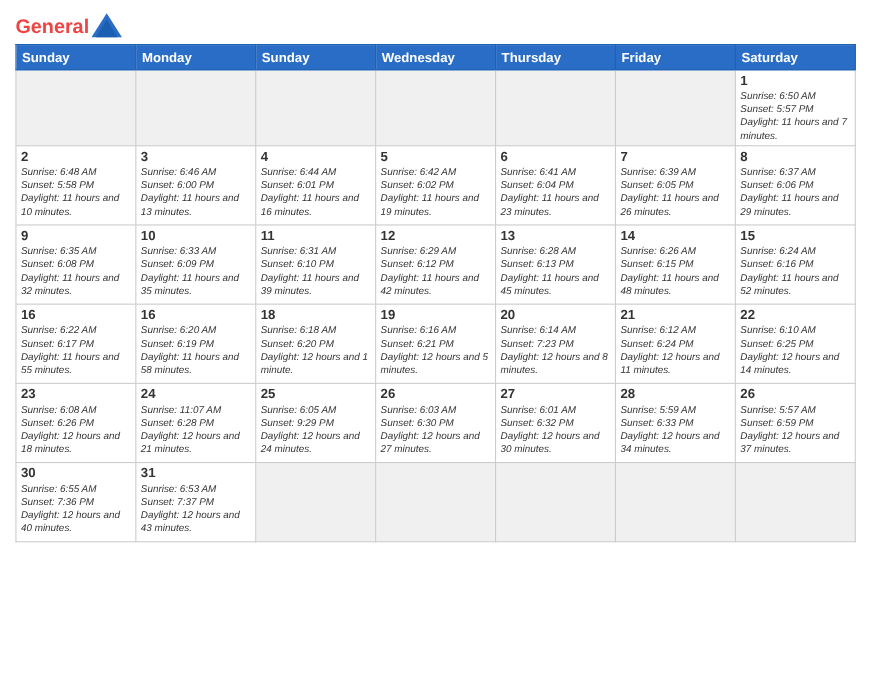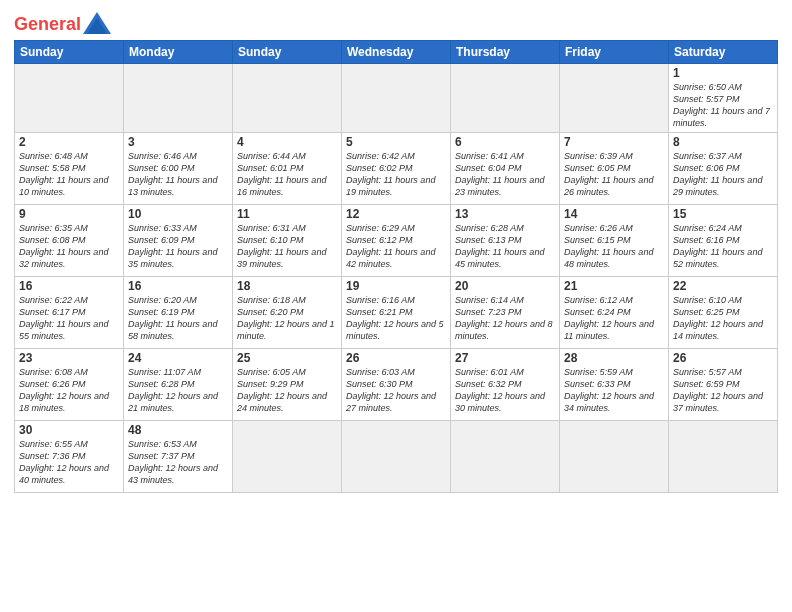--- a/index.html
+++ b/index.html
@@ -354,21 +354,21 @@
         </tr>
         <tr>
           <td>
             <span class="day-num">30</span>
             <div class="day-info">Sunrise: 6:55 AM
 Sunset: 7:36 PM
 Daylight: 12 hours
 and 40 minutes.</div>
           </td>
           <td>
-            <span class="day-num">48</span>
+            <span class="day-num">31</span>
             <div class="day-info">Sunrise: 6:53 AM
 Sunset: 7:37 PM
 Daylight: 12 hours
 and 43 minutes.</div>
           </td>
           <td class="empty"></td>
           <td class="empty"></td>
           <td class="empty"></td>
           <td class="empty"></td>
           <td class="empty"></td>

